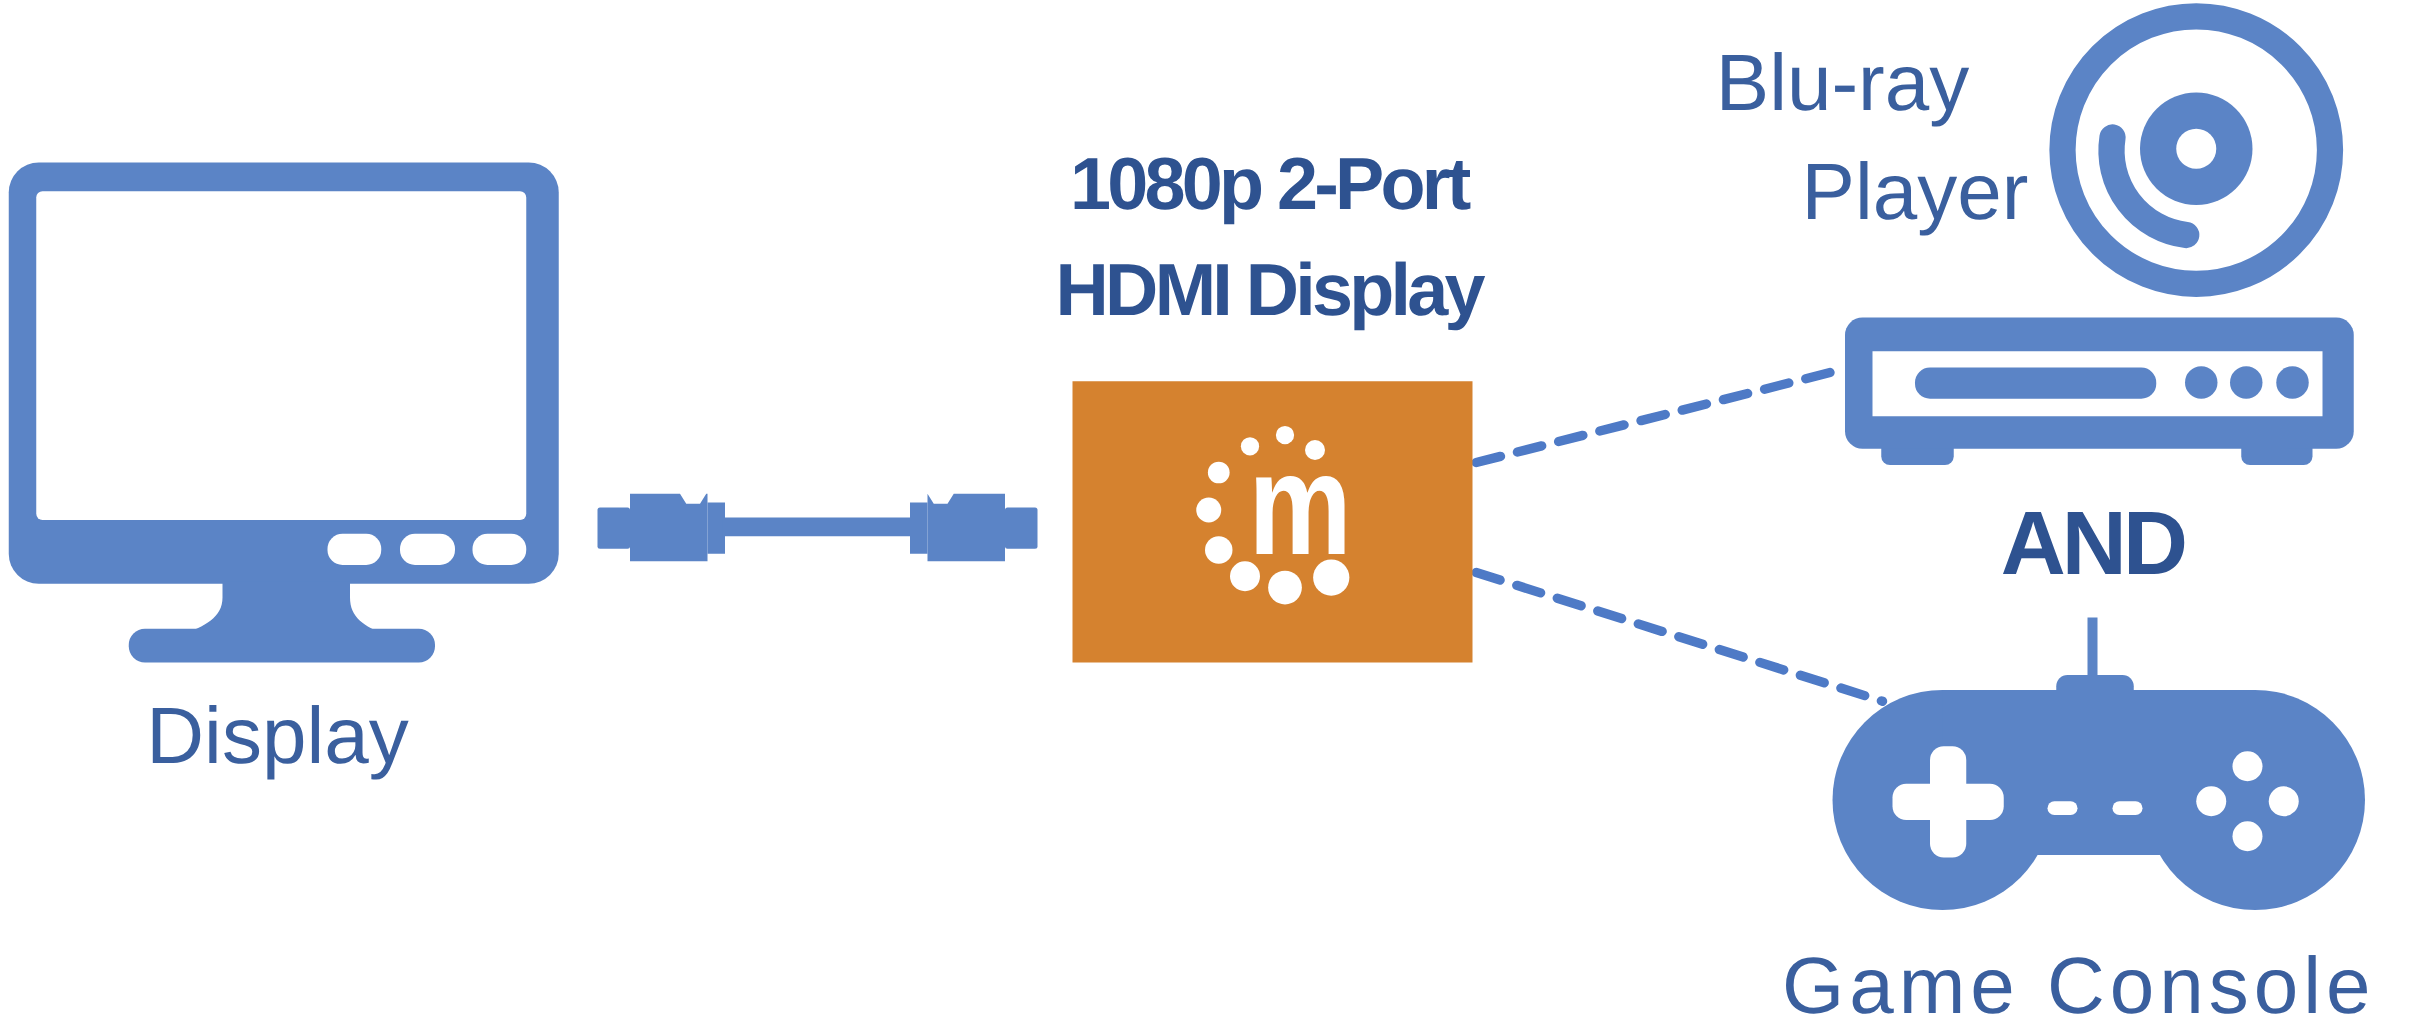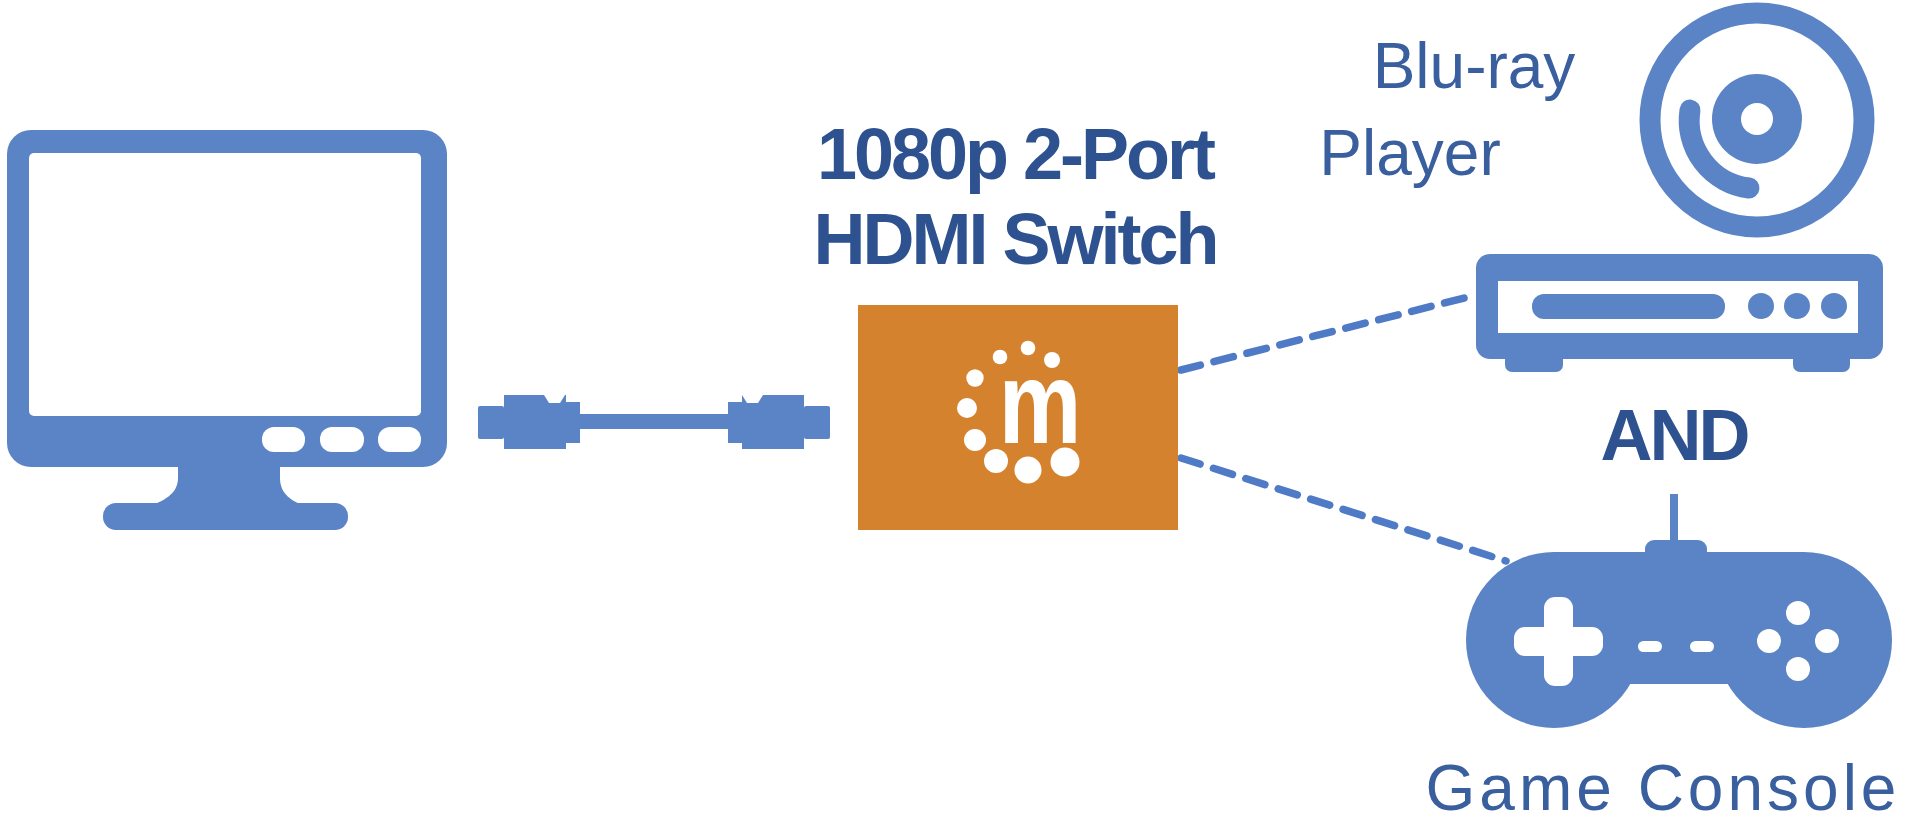--- a/index.html
+++ b/index.html
@@ -14,21 +14,21 @@
   .page svg { position: absolute; left: 0; top: 0; }
 
   .txt {
     position: absolute;
     transform: translateX(-50%);
     white-space: nowrap;
     line-height: 1;
   }
   .title-line {
     color: var(--title-navy, #2e5290);
-    font-size: 72px;
+    font-size: 59px;
     font-weight: bold;
     letter-spacing: -3px;
   }
   .label {
     color: var(--label-navy, #3a5f9e);
     font-size: 64px;
     font-weight: normal;
     letter-spacing: 0px;
   }
   .and-word {
@@ -135,22 +135,23 @@
       <rect class="fw" x="1638" y="641" width="24" height="11" rx="5.5"></rect>
       <rect class="fw" x="1690" y="641" width="24" height="11" rx="5.5"></rect>
       <circle class="fw" cx="1798" cy="613" r="12"></circle>
       <circle class="fw" cx="1769" cy="641" r="12"></circle>
       <circle class="fw" cx="1827" cy="641" r="12"></circle>
       <circle class="fw" cx="1798" cy="669" r="12"></circle>
     </g>
   </svg>
 
   <div class="txt title-line" style="left:1015px; top:118px">1080p 2-Port</div>
-  <div class="txt title-line" style="left:1015px; top:203px">HDMI Switch</div>
+  <div class="txt title-line" style="left:1015px; top:203px">HDMI Display</div>
 
+  <div class="txt label" style="left:222px; top:556px">Display</div>
 
   <div class="txt label" style="left:1474px; top:34px">Blu-ray</div>
-  <div class="txt label" style="left:1410px; top:121px">Player</div>
+  <div class="txt label" style="left:1532px; top:121px">Player</div>
 
   <div class="txt and-word" style="left:1674px; top:399px">AND</div>
 
   <div class="txt label" style="left:1663px; top:756px; letter-spacing:4px">Game Console</div>
 </div>
 
 </body></html>

